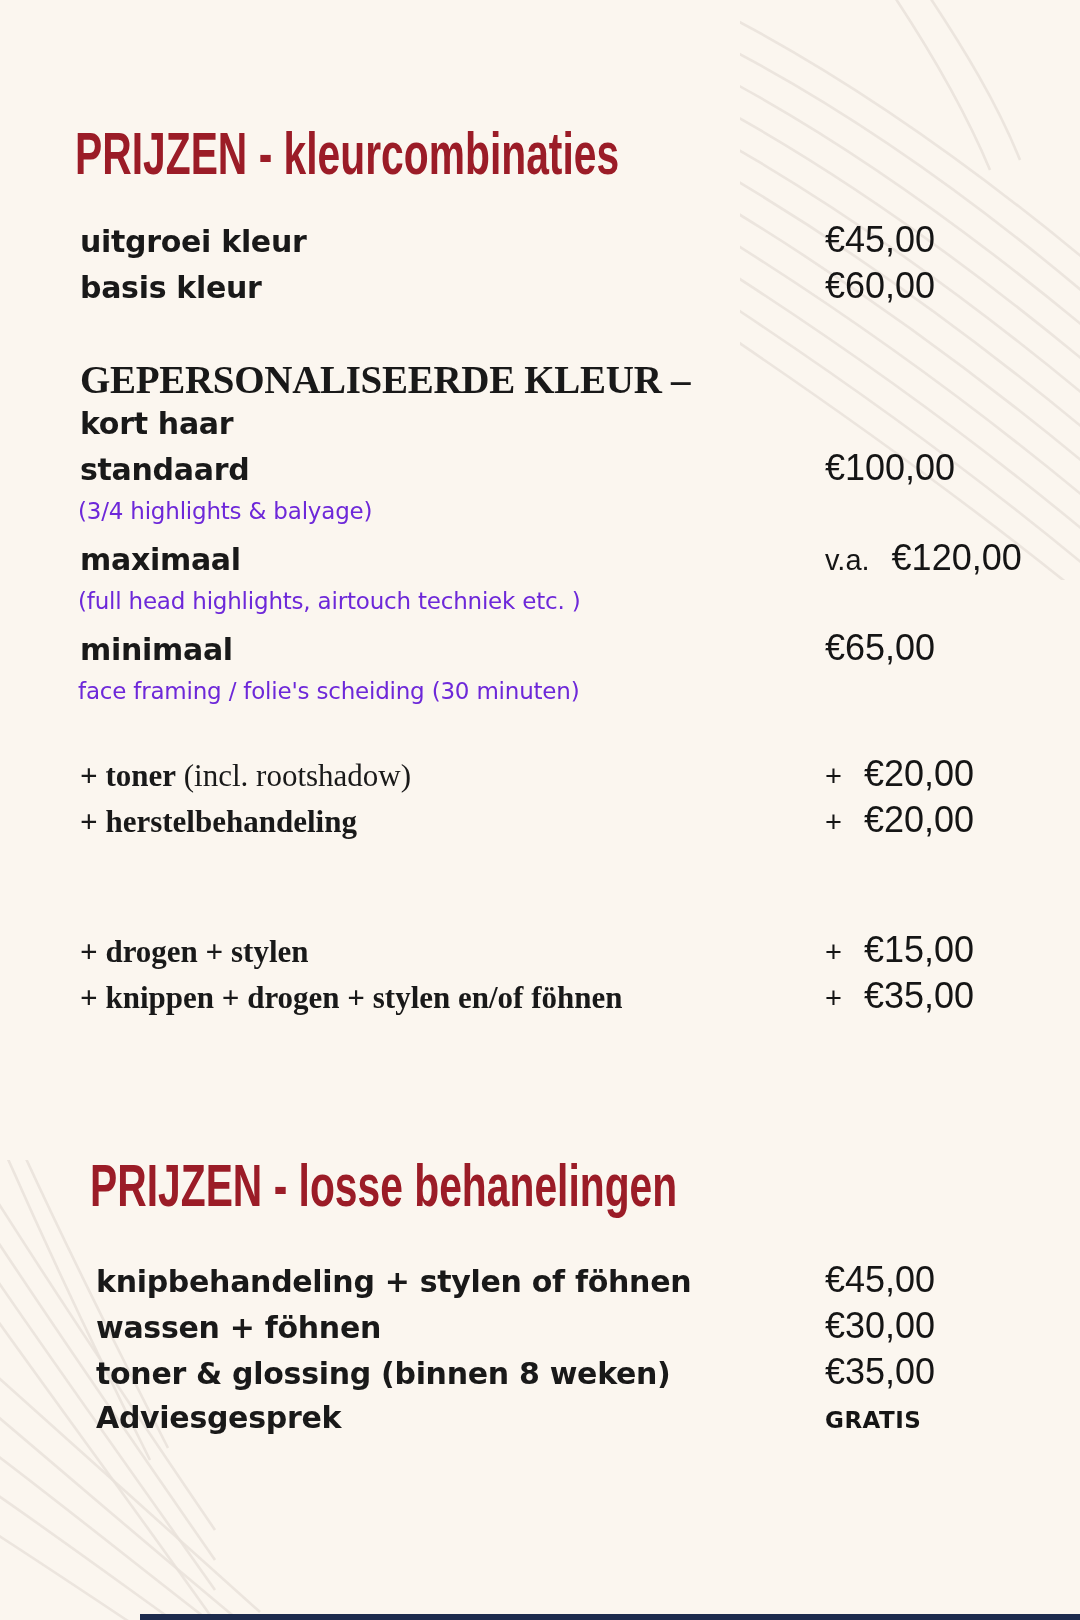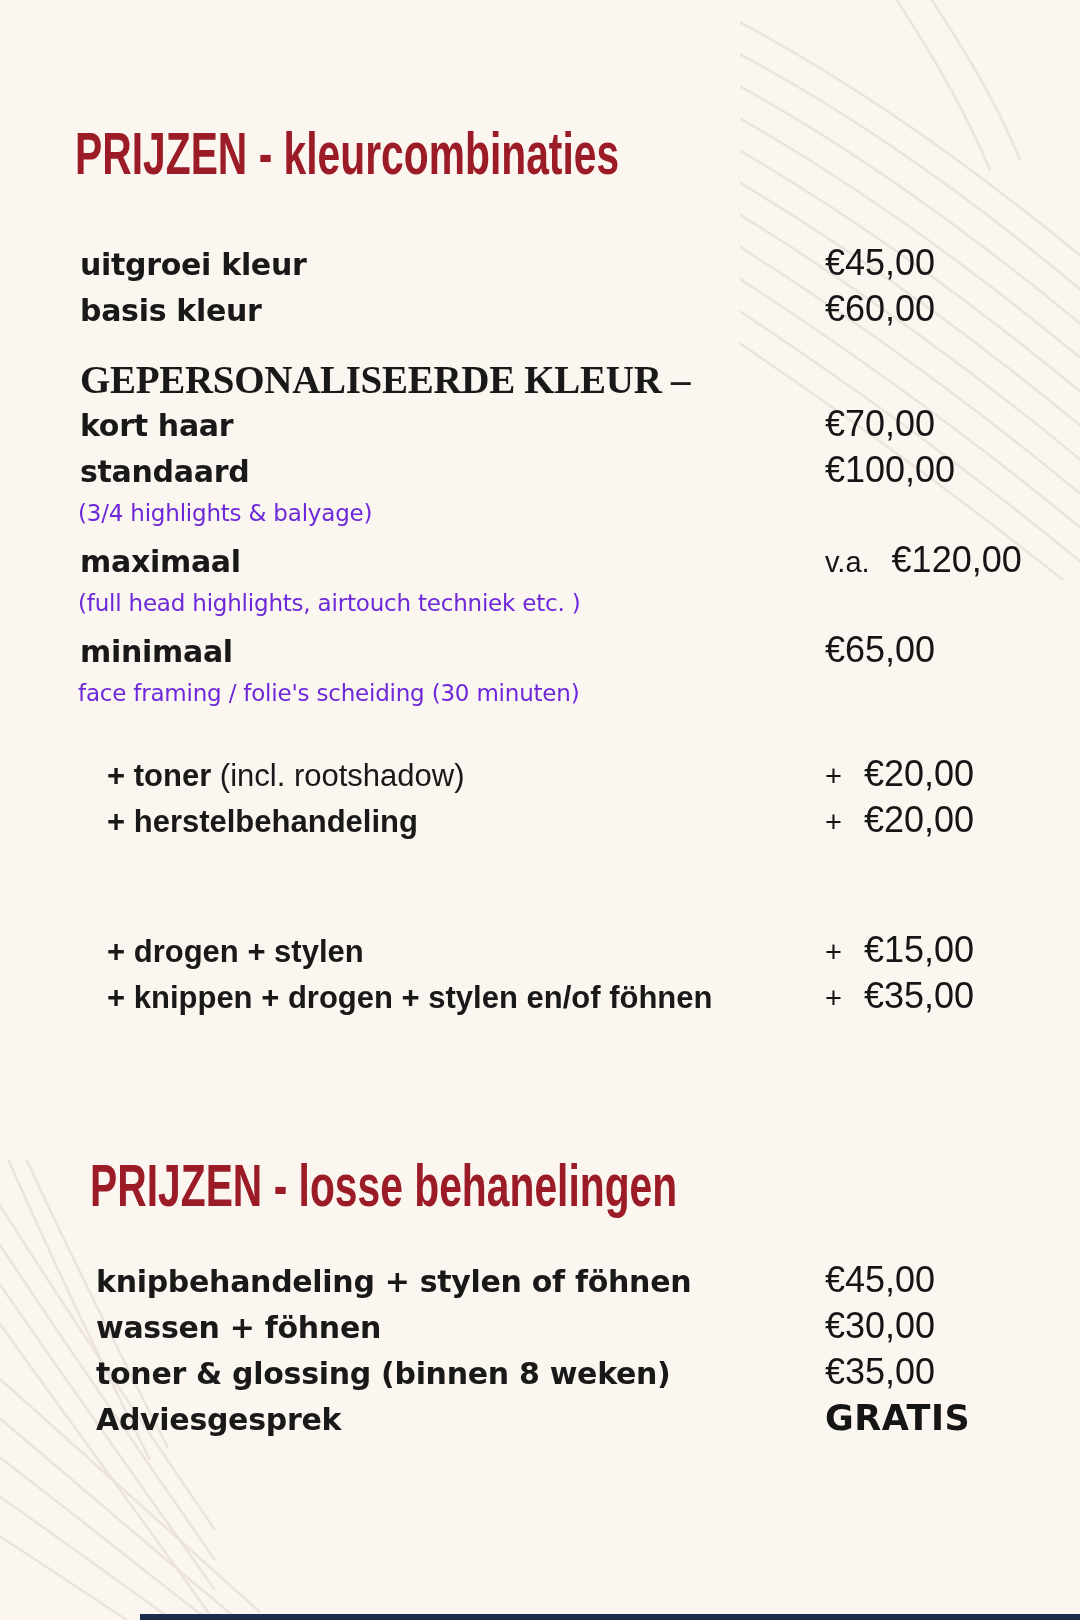--- a/index.html
+++ b/index.html
@@ -24,39 +24,39 @@
     letter-spacing:0;
     color:var(--accent,#9b1c27);
     transform:scaleX(0.68);
     transform-origin:left center;
     white-space:nowrap;
   }
   #title1{top:122px;left:75px;}
   #title2{top:1154px;left:90px;}
 
   .group{position:absolute;left:80px;right:60px;}
-  #group1{top:241px;}
+  #group1{top:218px;}
   #group2{top:358px;}
   #group3{top:752px;}
   #group4{top:928px;}
   #group5{top:1258px;left:96px;}
 
   .row{display:flex;align-items:baseline;line-height:44px;}
   .lbl{flex:1;min-width:0;}
   .price{
     width:195px;flex-shrink:0;white-space:nowrap;
     font-family:"Liberation Sans",sans-serif;
     font-weight:400;font-size:36px;color:#151515;
   }
   .price .pfx{font-size:29px;margin-right:22px;}
-  .price.bold{font-family:"DejaVu Sans",sans-serif;font-weight:700;font-size:35px;letter-spacing:.5px;}
+  .price.bold{font-family:"DejaVu Sans",sans-serif;font-weight:700;font-size:23px;letter-spacing:.5px;}
 
   .geo{font-family:"DejaVu Sans",sans-serif;font-weight:700;font-size:30px;letter-spacing:-0.3px;}
   .geo-caps{font-family:Liberation Serif, serif;font-weight:700;font-size:39px;letter-spacing:-0.3px;}
-  .helv{font-family:Liberation Sans, sans-serif;font-weight:700;font-size:31px;margin-left:27px;}
+  .helv{font-family:Liberation Serif, serif;font-weight:700;font-size:31px;}
   .helv .sfx{font-weight:400;}
   .desc{
     font-family:"DejaVu Sans",sans-serif;font-weight:400;font-size:23px;
     line-height:36px;margin:1px 0 5px -2px;color:#6d28d9;letter-spacing:-0.2px;
   }
   .gap6{margin-top:7px;}
 </style>
 </head>
 <body style="--bg: #fbf6ef; --accent: #9b1c27; --text: #191919;">
 
@@ -102,21 +102,20 @@
     <div class="price">€60,00</div>
   </div>
 </div>
 
 <div id="group2" class="group">
   <div class="row">
     <div class="lbl geo-caps">GEPERSONALISEERDE KLEUR –</div>
   </div>
   <div class="row">
     <div class="lbl geo">kort haar</div>
-    <div class="price">€70,00</div>
   </div>
   <div class="row">
     <div class="lbl geo">standaard</div>
     <div class="price">€100,00</div>
   </div>
   <div class="desc">(3/4 highlights &amp; balyage)</div>
   <div class="row gap6">
     <div class="lbl geo">maximaal</div>
     <div class="price"><span class="pfx">v.a.</span><span>€120,00</span></div>
   </div>

